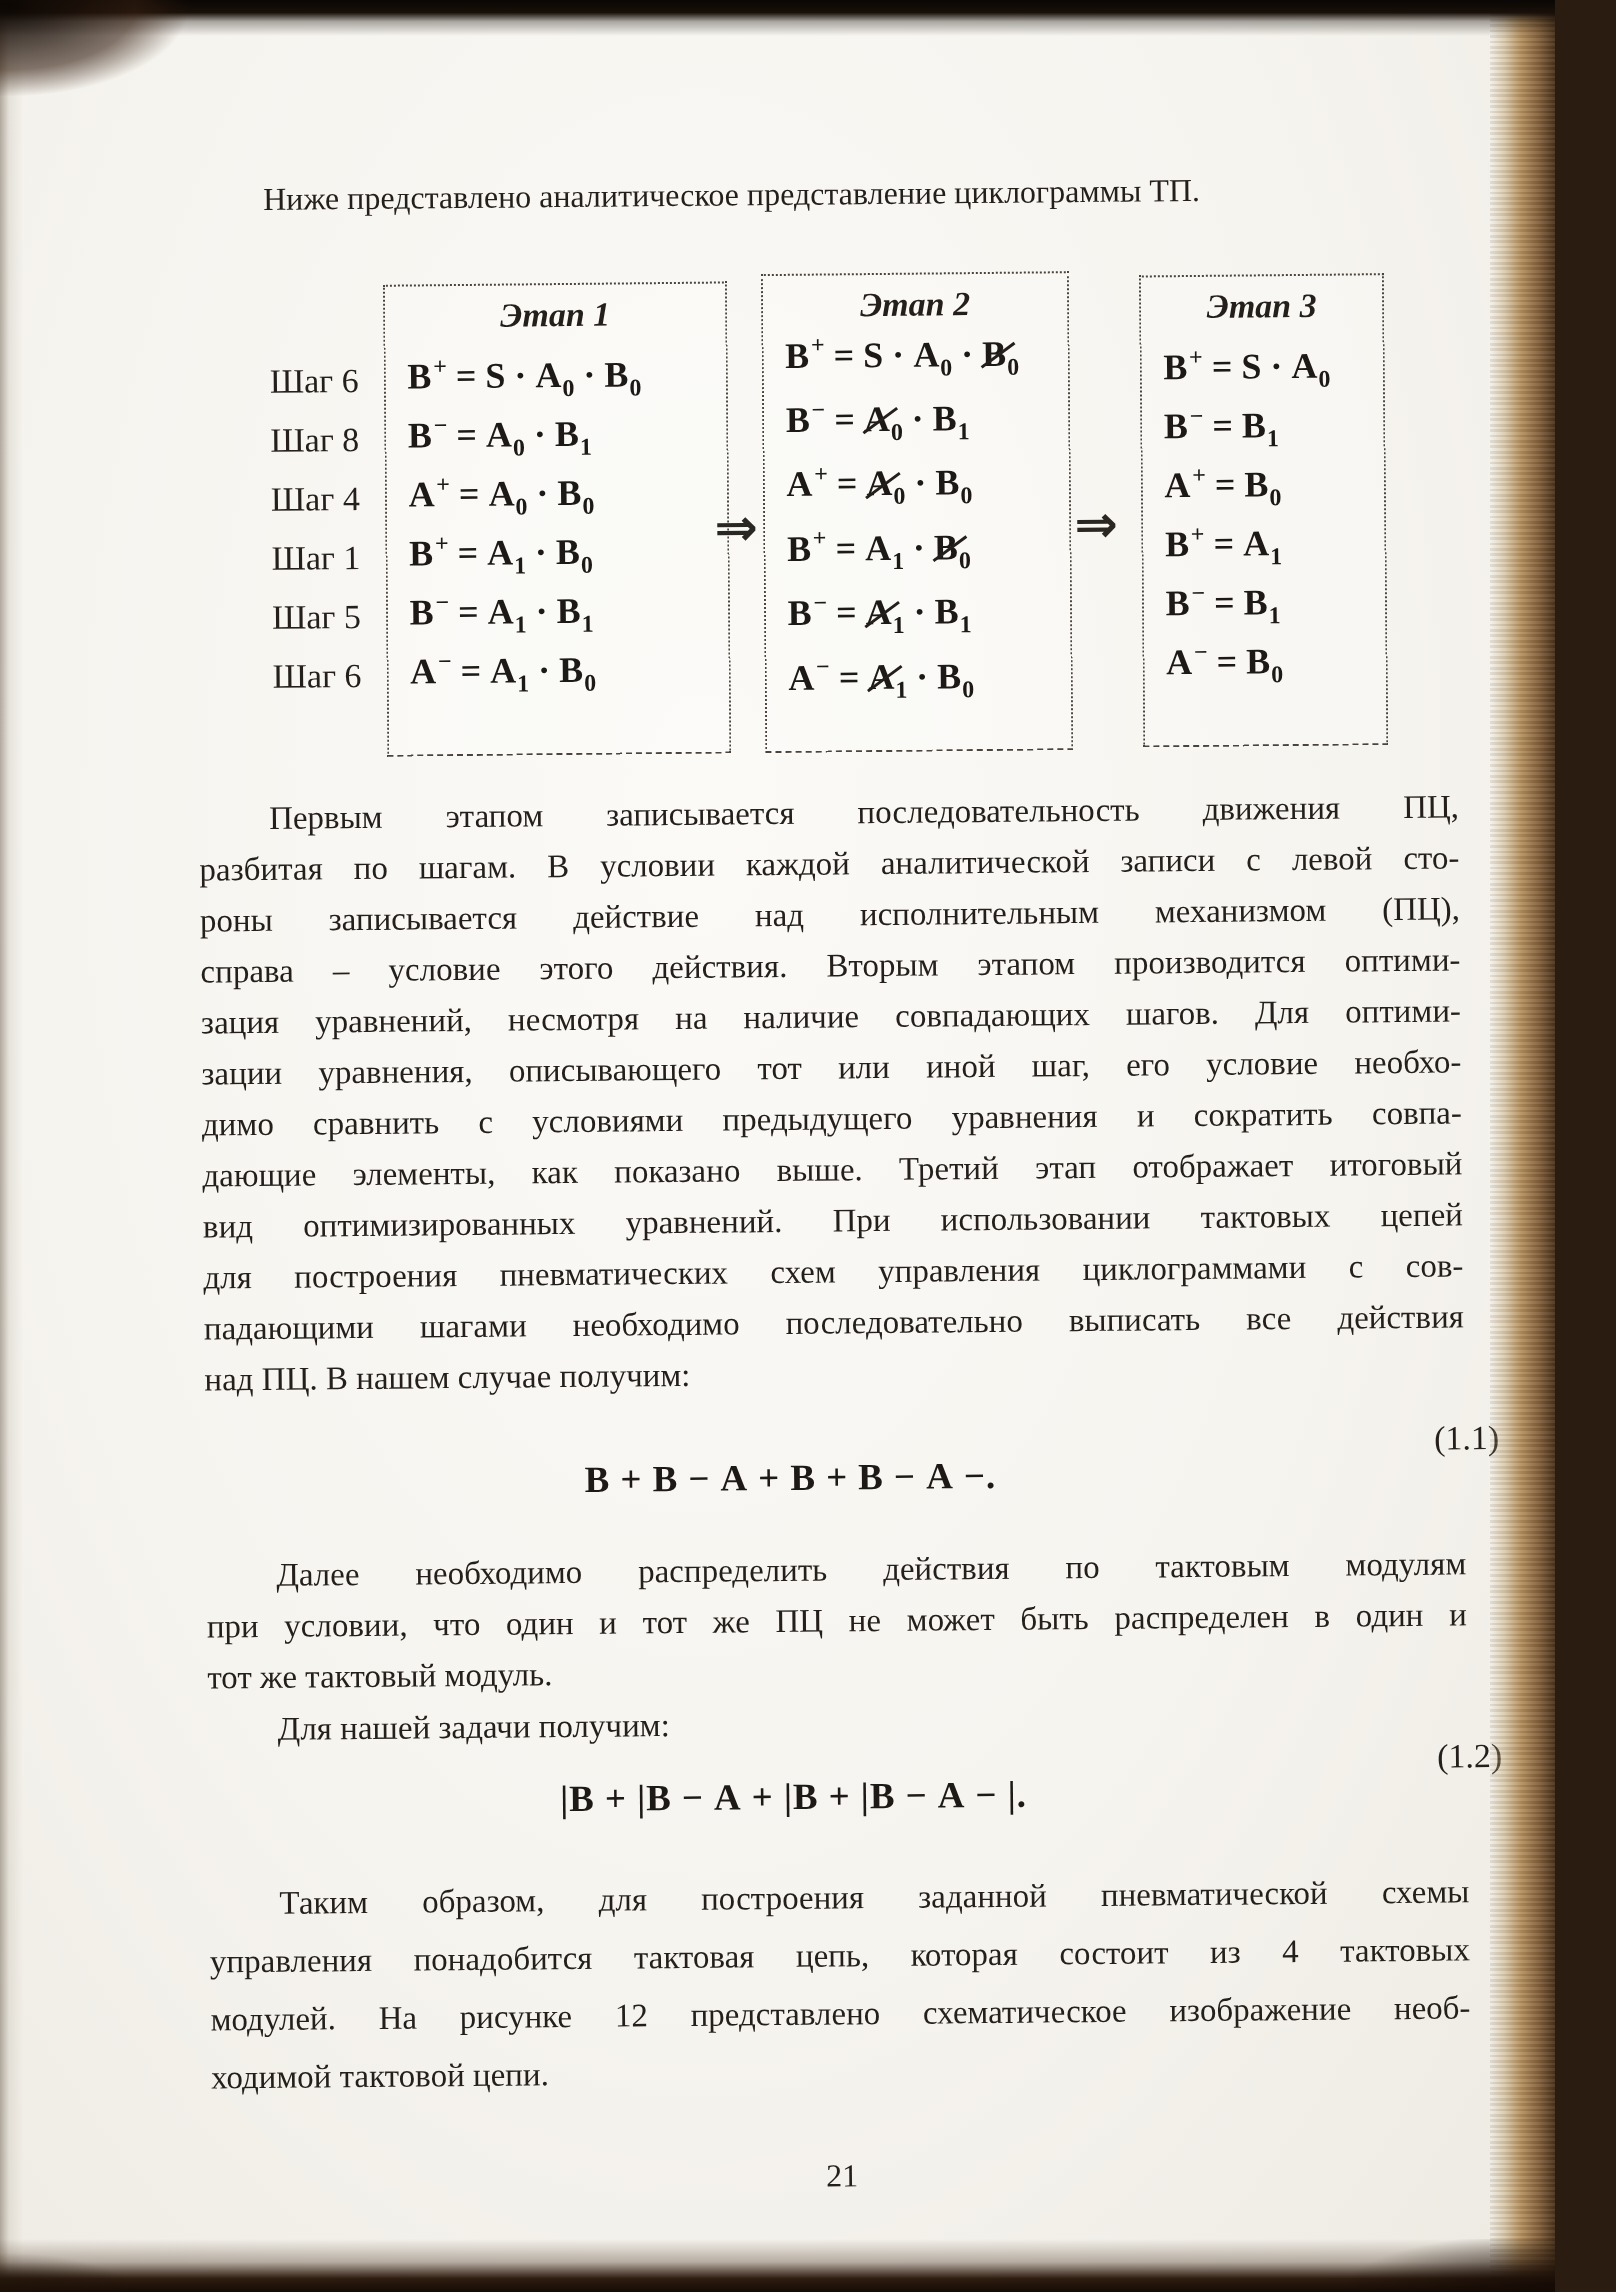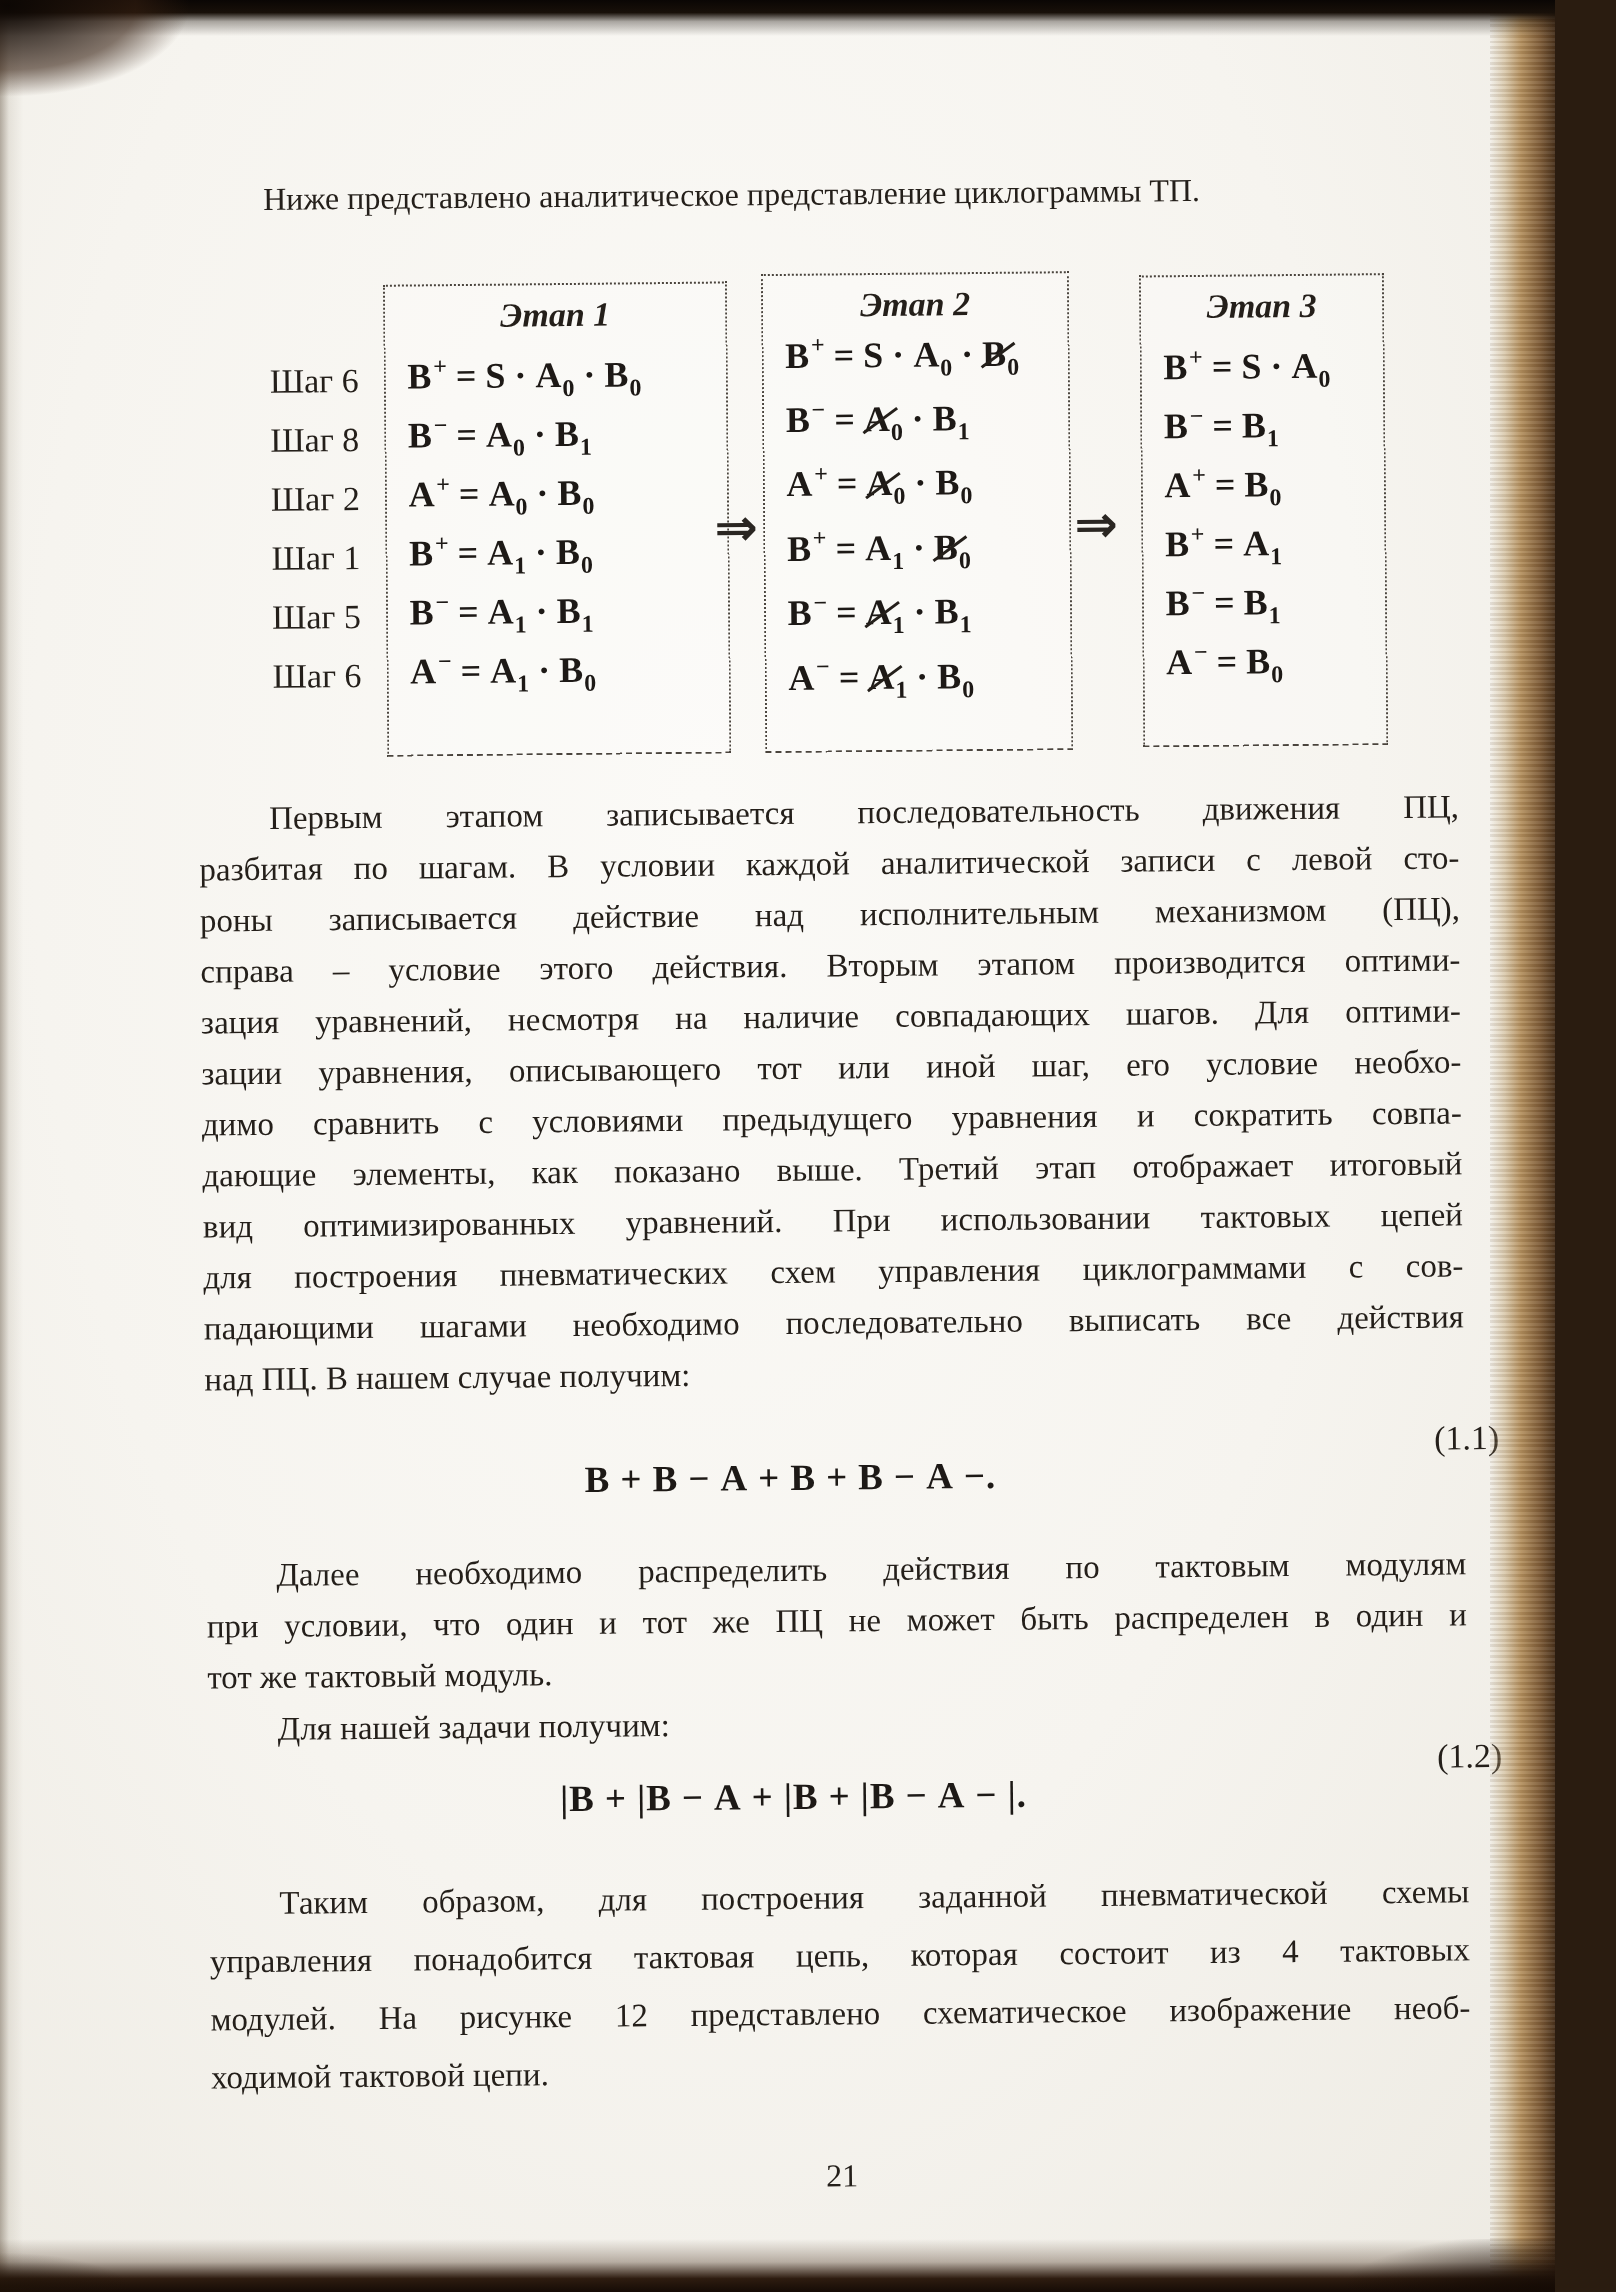--- a/index.html
+++ b/index.html
@@ -79,21 +79,21 @@
 <div class="photo">
 
   <div id="content">
 
     <div class="heading">Ниже представлено аналитическое представление циклограммы ТП.</div>
 
     <div>
       <div class="steps">
           <div class="step">Шаг 6</div>
           <div class="step">Шаг 8</div>
-          <div class="step">Шаг 2</div>
+          <div class="step">Шаг 4</div>
           <div class="step">Шаг 1</div>
           <div class="step">Шаг 5</div>
           <div class="step">Шаг 6</div>
         </div>
 
       <div class="stage-box s1">
         <div class="stage-title">Этап 1</div>
         <div class="eqs">
             <div class="eq"><span class="tok">B<sup>+</sup></span><span class="tok">=</span><span class="tok">S</span><span class="tok">·</span><span class="tok">A<sub>0</sub></span><span class="tok">·</span><span class="tok">B<sub>0</sub></span></div>
             <div class="eq"><span class="tok">B<sup>−</sup></span><span class="tok">=</span><span class="tok">A<sub>0</sub></span><span class="tok">·</span><span class="tok">B<sub>1</sub></span></div>

